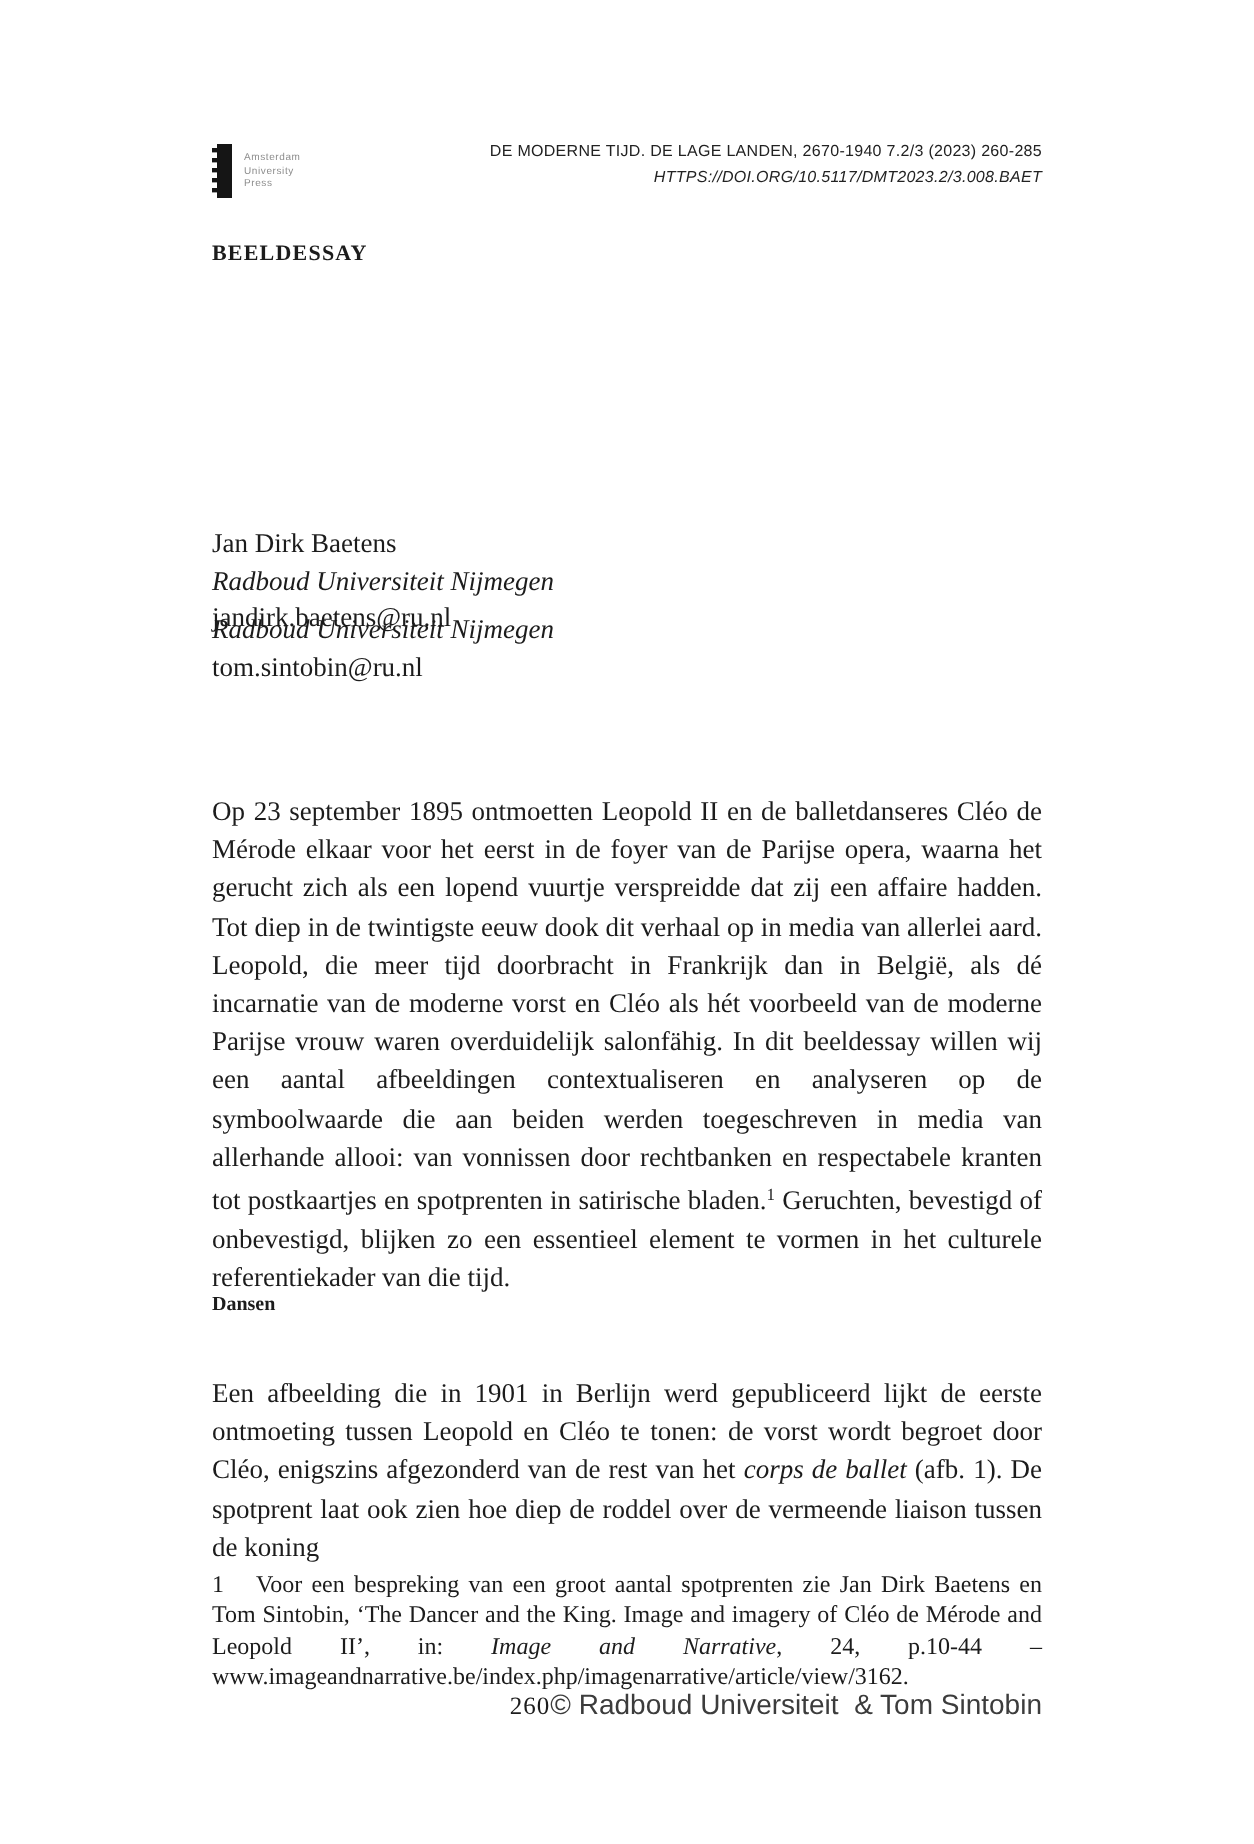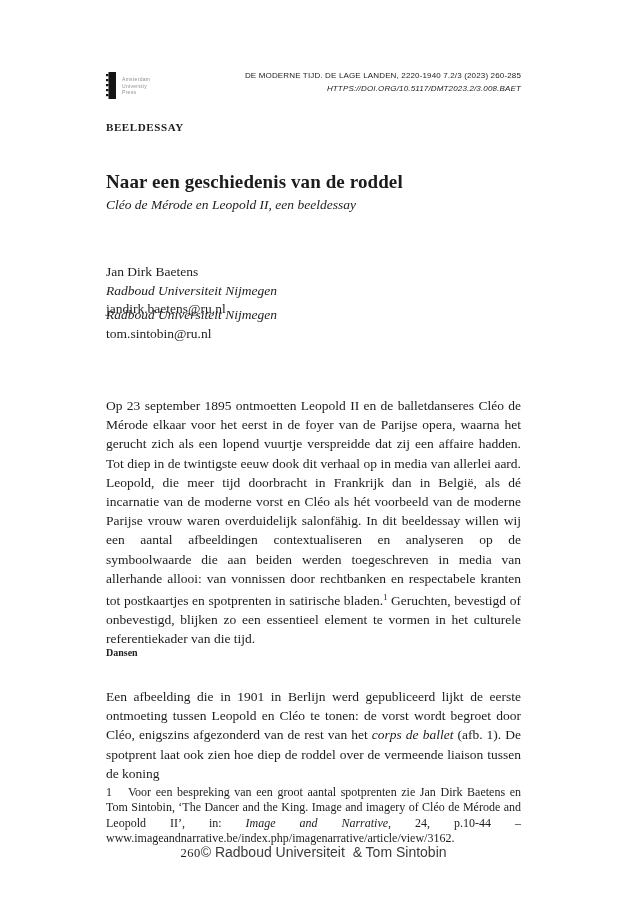--- a/index.html
+++ b/index.html
@@ -51,21 +51,21 @@
   .noteref { font-size: 8.5px; vertical-align: 4.5px; }
   .section-heading { top: 647px; font-size: 10px; font-weight: bold; }
   .dansen-para { top: 687px; }
   .it { font-style: italic; }
 
   
   .footnote { top: 785px; font-size: 12px; line-height: 15.4px; text-align: justify; }
   .fn-marker { display: inline-block; width: 22px; }
 
   
-  .footer { top: 844px; display: flex; justify-content: center; align-items: baseline; }
+  .footer { top: 844px; display: flex; justify-content: flex-end; align-items: baseline; }
   .page-number { font-size: 12.5px; font-variant-numeric: oldstyle-nums; letter-spacing: 0.5px; }
   .copyright {
     font-family: "Liberation Sans", sans-serif;
     font-size: 14px; color: #3c3c3c; white-space: pre;
   }
 </style>
 </head>
 <body>
 
 <div class="page">
@@ -84,31 +84,27 @@
           </g>
         </svg>
       </span>
       <span class="logo-text">
         <span>Amsterdam</span><br>
         <span>University</span><br>
         <span>Press</span>
       </span>
     </div>
     <div class="header-meta">
-      <div>DE MODERNE TIJD. DE LAGE LANDEN, 2220-1940 7.2/3 (2023) 260-285</div>
+      <div>DE MODERNE TIJD. DE LAGE LANDEN, 2670-1940 7.2/3 (2023) 260-285</div>
       <div class="doi">HTTPS://DOI.ORG/10.5117/DMT2023.2/3.008.BAET</div>
     </div>
   </div>
 
   <div class="abs section-label">BEELDESSAY</div>
 
-  <div class="abs title-block">
-    <h1 class="article-title">Naar een geschiedenis van de roddel</h1>
-    <div class="article-subtitle">Cléo de Mérode en Leopold II, een beeldessay</div>
-  </div>
 
   <div class="abs author-1 author-block">
     <div>Jan Dirk Baetens</div>
     <div class="affiliation">Radboud Universiteit Nijmegen</div>
     <div>jandirk.baetens@ru.nl</div>
   </div>
 
   <div class="abs author-2 author-block">
     <div class="affiliation">Radboud Universiteit Nijmegen</div>
     <div>tom.sintobin@ru.nl</div>

